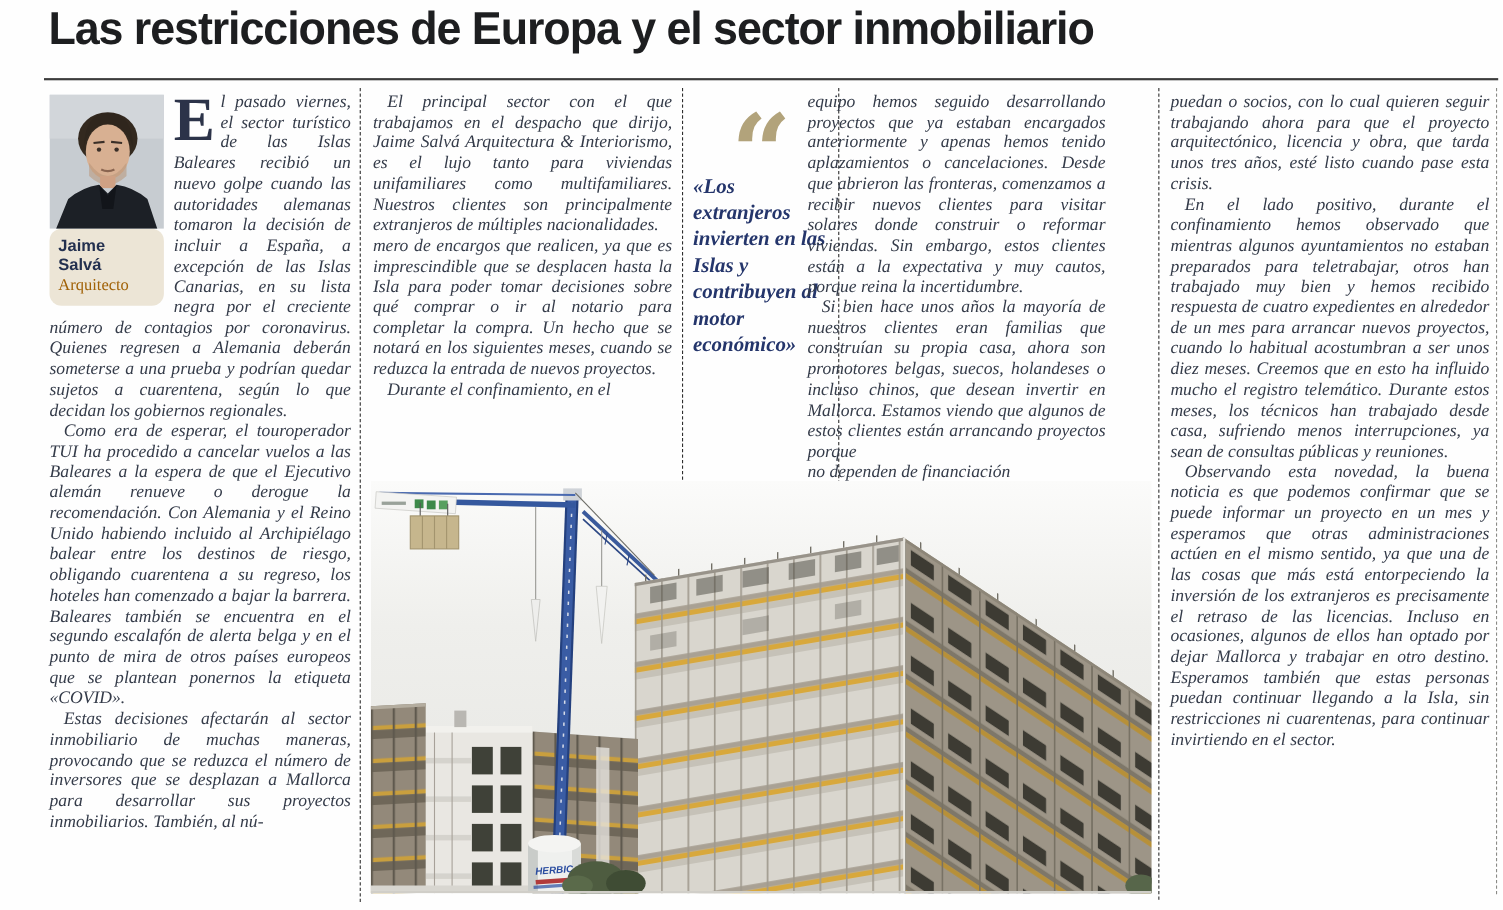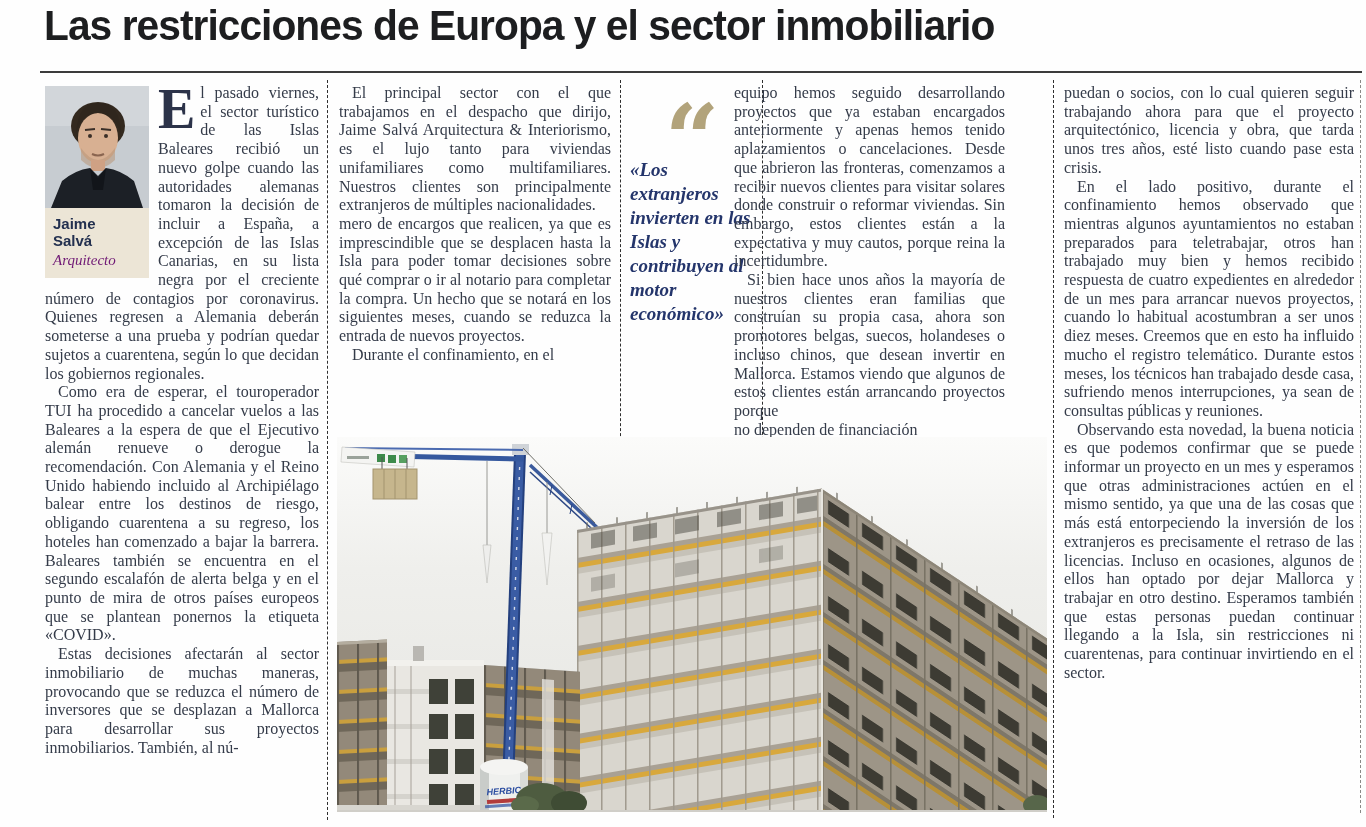--- a/index.html
+++ b/index.html
@@ -10,34 +10,34 @@
         letter-spacing:-1px;color:#1d1e20;transform:scaleX(.97);transform-origin:left top;white-space:nowrap;}
   .rule{position:absolute;left:40px;top:71px;width:1322px;height:2px;background:#3c3c3c;}
   .vr{position:absolute;top:80px;width:0;border-left:1px dashed #2e2e2e;}
   #vr1{left:327px;height:740px;}
   #vr2{left:620px;height:376px;}
   #vr3{left:762px;height:380px;}
   #vr4{left:1053px;height:738px;}
   #vr5{left:1360px;height:733px;border-left:1px dashed #8a8a86;}
 
   .col{position:absolute;top:84px;font-size:16px;line-height:18.7px;text-align:justify;}
-  .col p{margin:0;}
+  .col p{margin:0;font-style:italic;}
   .col .indent{text-indent:13px;}
   #col1{left:45px;width:274px;}
   #col2{left:339px;width:272px;}
   #colq{left:630px;width:124px;text-align:center;}
   #col3{left:734px;width:271px;}
   #col4{left:1064px;width:290px;}
 
   .author-card{float:left;width:104px;margin:2px 9px 4px 0;}
   .portrait{display:block;width:104px;height:122px;}
-  .caption{background:#ece5d6;padding:7px 6px 9px 8px;}
+  .caption{background:#ece5d6;padding:7px 6px 9px 8px;border-radius:11px;}
   .caption .name{font-family:"Liberation Sans",sans-serif;font-weight:bold;font-size:15px;
                  line-height:17px;color:#23304f;width:58px;}
-  .caption .role{font-style:italic;font-size:15px;line-height:18px;color:#701a75;margin-top:2px;}
+  .caption .role{font-size:15px;line-height:18px;color:#a16207;margin-top:2px;}
   .dropcap{float:left;font-weight:bold;font-size:56px;line-height:46px;height:52px;
            padding:2px 5px 0 0;color:#2c3349;}
 
   .q-icon{font-family:"DejaVu Serif",serif;font-weight:bold;font-size:95px;line-height:1;
           height:58px;color:#b2a37b;margin-top:8px;}
   .q-text{margin-top:8px;font-size:19px;line-height:24px;font-weight:bold;font-style:italic;
           color:#24356b;text-align:left;}
 
   .wrapline{text-align:left;padding-right:2px;}
 

